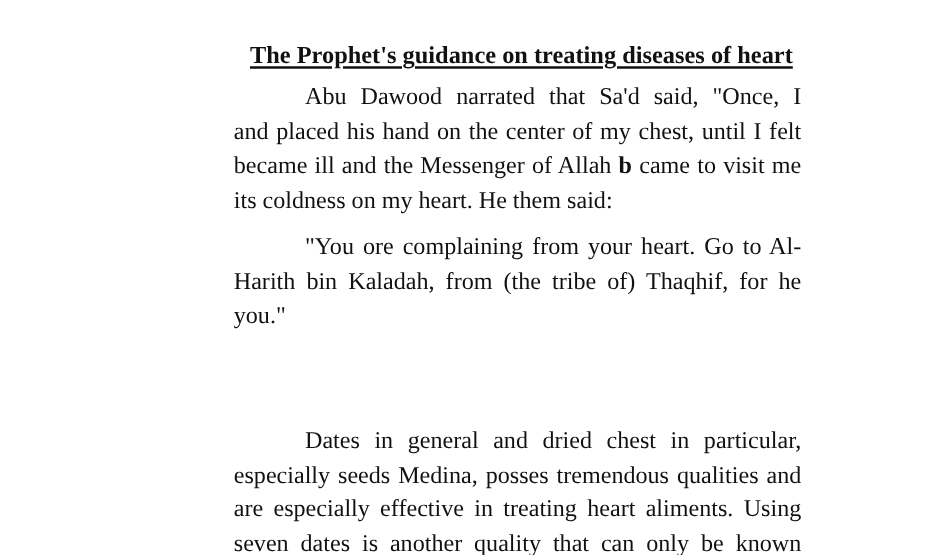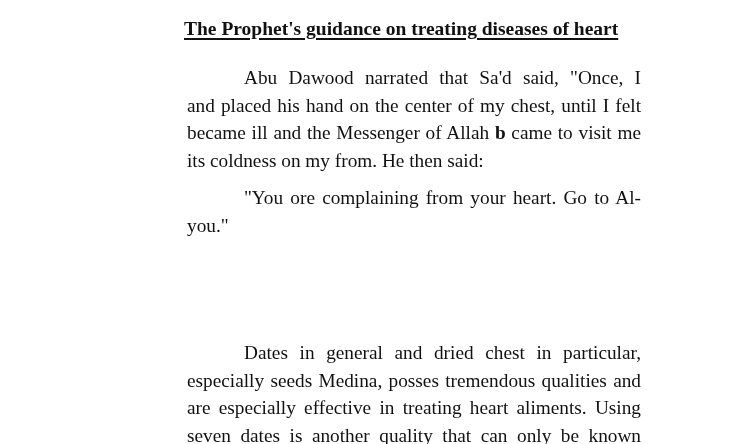--- a/index.html
+++ b/index.html
@@ -20,21 +20,21 @@
       left: 184px;
       top: 17px;
       width: 440px;
       font-weight: bold;
       font-size: 19.5px;
       line-height: 24px;
       text-decoration: underline;
       text-decoration-thickness: 1.5px;
       text-underline-offset: 3px;
       white-space: nowrap;
-      margin: 0;
+      margin: 16px;
     }
     .para {
       position: absolute;
       left: 184px;
       width: 454px;
       font-size: 19.3px;
       line-height: 27.6px;
       text-align: justify;
       text-indent: 57px;
       margin: 3px;
@@ -55,25 +55,26 @@
   </style>
 </head>
 <body>
 
 <h1 class="title">The Prophet's guidance on treating diseases of heart</h1>
 
 <div class="para p1">
   <span class="line first">Abu Dawood narrated that Sa'd said, "Once, I</span>
   <span class="line">and placed his hand on the center of my chest, until I felt</span>
   <span class="line"><span>became ill and the Messenger of Allah</span> <span class="bold">b</span> <span>came to visit me</span></span>
-  <span class="line last">its coldness on my from. He then said:</span>
+  <span class="line last">its coldness on my heart. He them said:</span>
 </div>
 
 <div class="para p2">
   <span class="line first">"You ore complaining from your heart. Go to Al-</span>
+  <span class="line">Harith bin Kaladah, from (the tribe of) Thaqhif, for he</span>
   <span class="line last">you."</span>
 </div>
 
 <div class="para p3">
   <span class="line first">Dates in general and dried chest in particular,</span>
   <span class="line">especially seeds Medina, posses tremendous qualities and</span>
   <span class="line">are especially effective in treating heart aliments. Using</span>
   <span class="line">seven dates is another quality that can only be known</span>
 </div>
 

